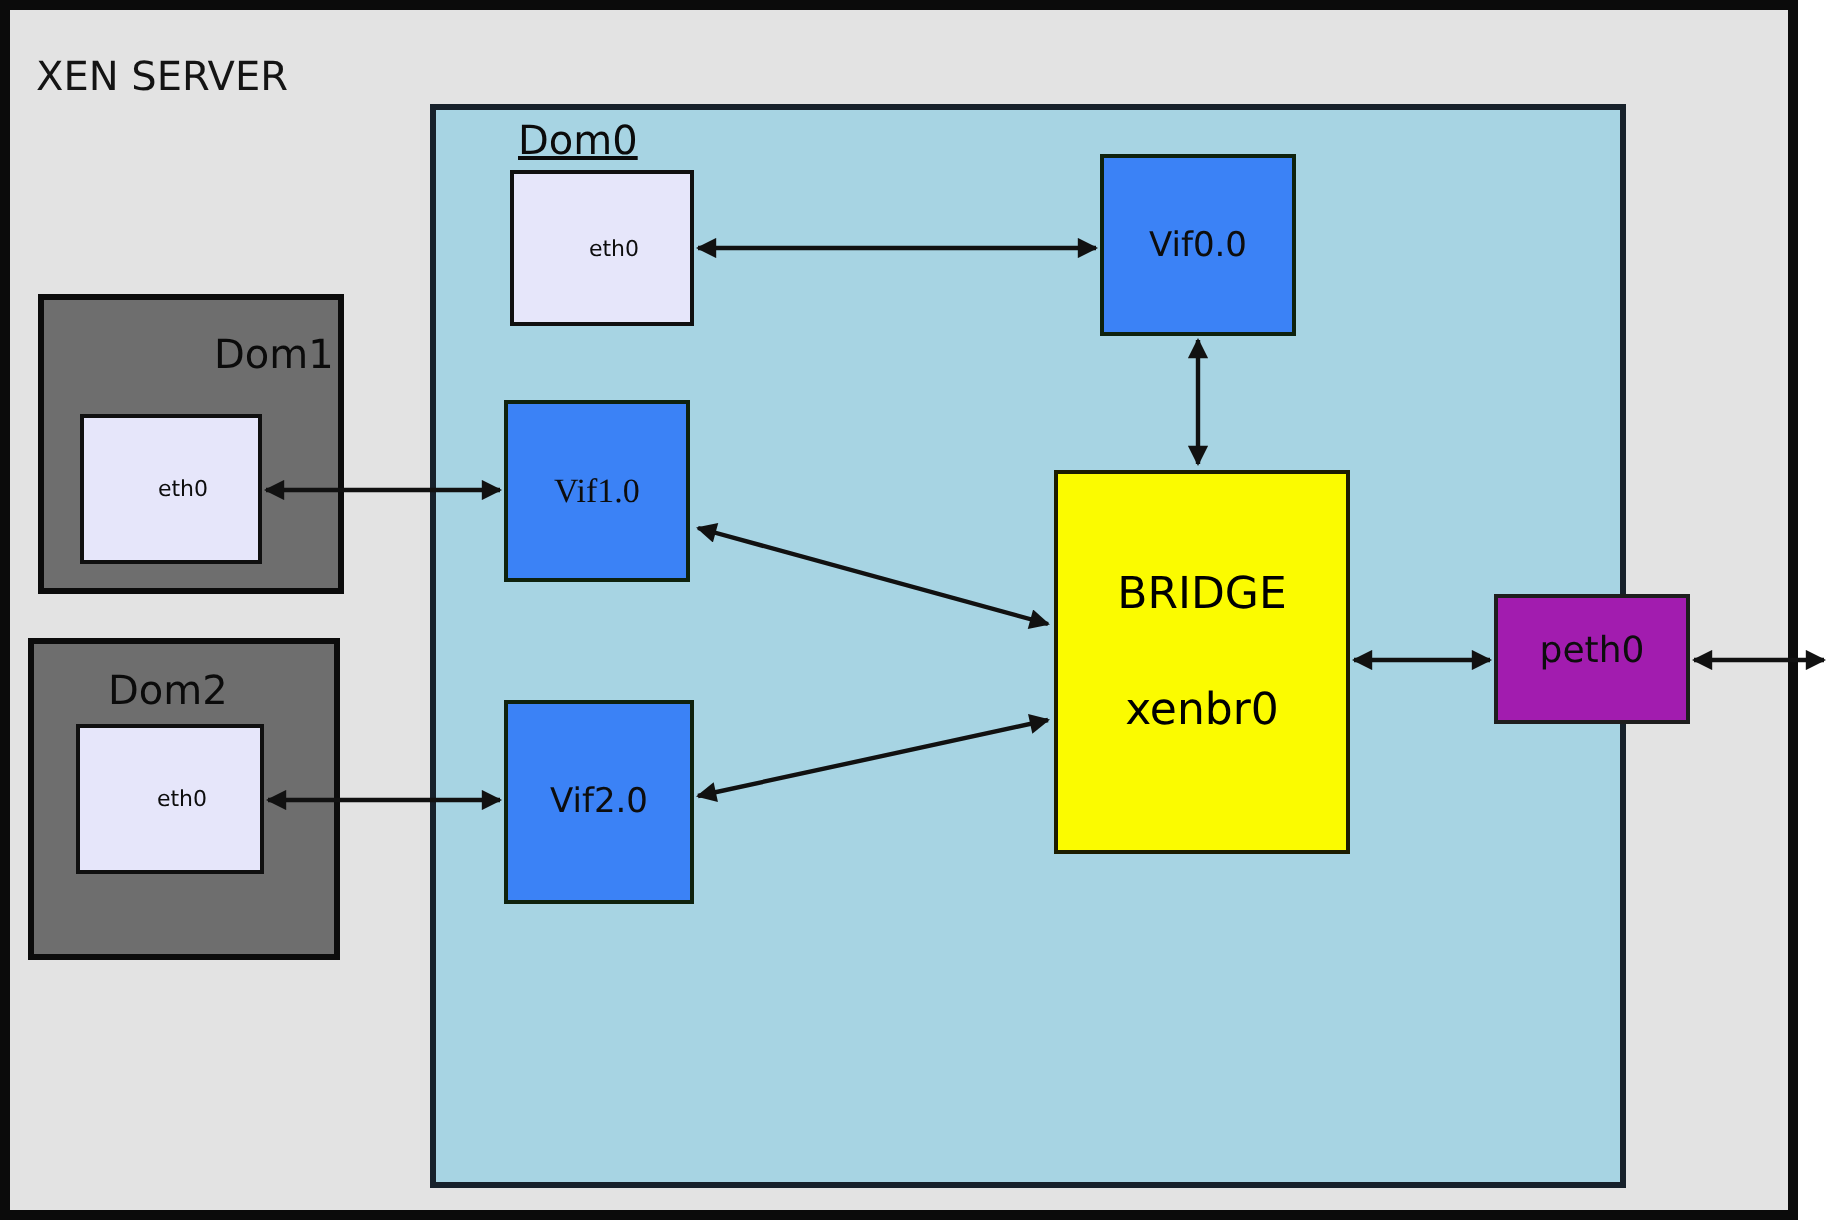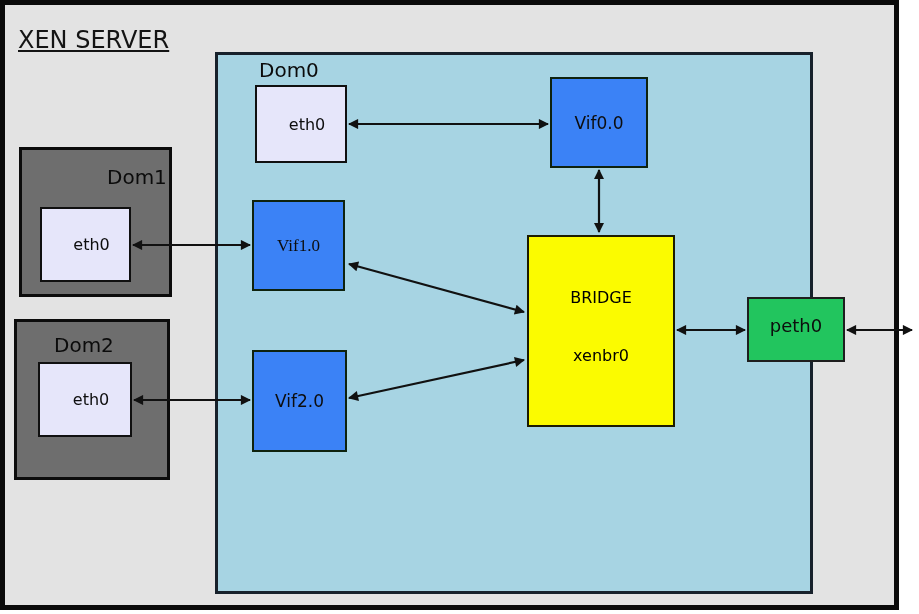--- a/index.html
+++ b/index.html
@@ -1,40 +1,40 @@
 <!DOCTYPE html>
 <html><head>
 <meta charset="utf-8">
 <style>
   html,body{margin:0;padding:0;}
   body{width:919px;height:614px;background:#ffffff;font-family:"DejaVu Sans","Liberation Sans",sans-serif;}
   #canvas{position:relative;width:919px;height:614px;overflow:hidden;}
   .abs{position:absolute;box-sizing:border-box;}
   .outer{left:0;top:0;width:899px;height:610px;background:#e3e3e3;border:5px solid #0b0b0b;}
-  .title{left:18px;top:26px;font-size:24px;color:#141414;text-decoration:underline;}
+  .title{left:18px;top:26px;font-size:20px;color:#141414;}
   .host{left:215px;top:52px;width:598px;height:542px;background:#a7d4e3;border:3px solid #17212b;}
   .nodelabel{font-size:20px;color:#0b0b0b;}
   .box{display:flex;align-items:center;justify-content:center;color:#0d0d0d;}
-  .ethbox{background:#e6e6fa;border:2px solid #101010;font-size:16px;padding-left:12px;}
+  .ethbox{background:#e6e6fa;border:2px solid #101010;font-size:11px;padding-left:12px;}
   .vifbox{background:#3b82f6;border:2px solid #0e220e;font-size:17px;}
   .dombox{background:#6e6e6e;border:3px solid #0c0c0c;}
-  .bridge{left:527px;top:235px;width:148px;height:192px;background:#fbfb00;border:2px solid #1c1c00;font-size:16px;}
+  .bridge{left:527px;top:235px;width:148px;height:192px;background:#fbfb00;border:2px solid #1c1c00;font-size:22px;}
   .bridge span{position:absolute;left:0;width:100%;text-align:center;line-height:26px;}
-  .peth{left:747px;top:297px;width:98px;height:65px;background:#22c55e;border:2px solid #1e1e1e;font-size:18px;padding-bottom:9px;}
+  .peth{left:747px;top:297px;width:98px;height:65px;background:#a21caf;border:2px solid #1e1e1e;font-size:18px;padding-bottom:9px;}
   svg.arrows{position:absolute;left:0;top:0;pointer-events:none;}
 </style>
 </head>
 <body>
 
 <div id="canvas">
   <div class="abs outer"></div>
   <div class="abs title">XEN SERVER</div>
 
   <div class="abs host"></div>
-  <div class="abs nodelabel" style="left:259px;top:58px;">Dom0</div>
+  <div class="abs nodelabel" style="left:259px;top:58px;text-decoration:underline;">Dom0</div>
   <div class="abs box ethbox" style="left:255px;top:85px;width:92px;height:78px;">
     <span>eth0</span>
   </div>
 
   <div class="abs box vifbox" style="left:550px;top:77px;width:98px;height:91px;">
     <span>Vif0.0</span>
   </div>
 
   <div class="abs dombox" style="left:19px;top:147px;width:153px;height:150px;"></div>
   <div class="abs nodelabel" style="left:67px;top:165px;margin-left:40px;">Dom1</div>

